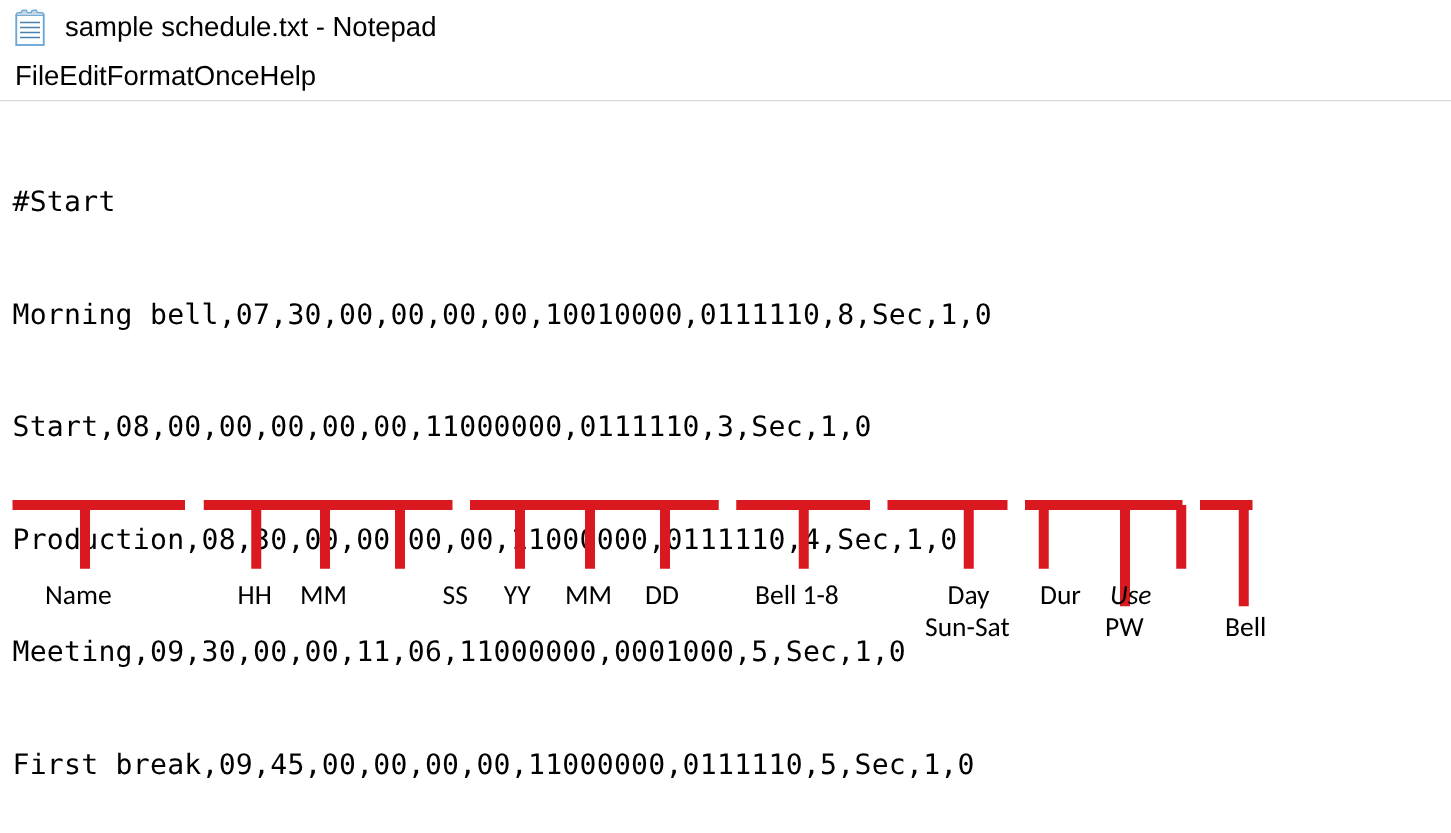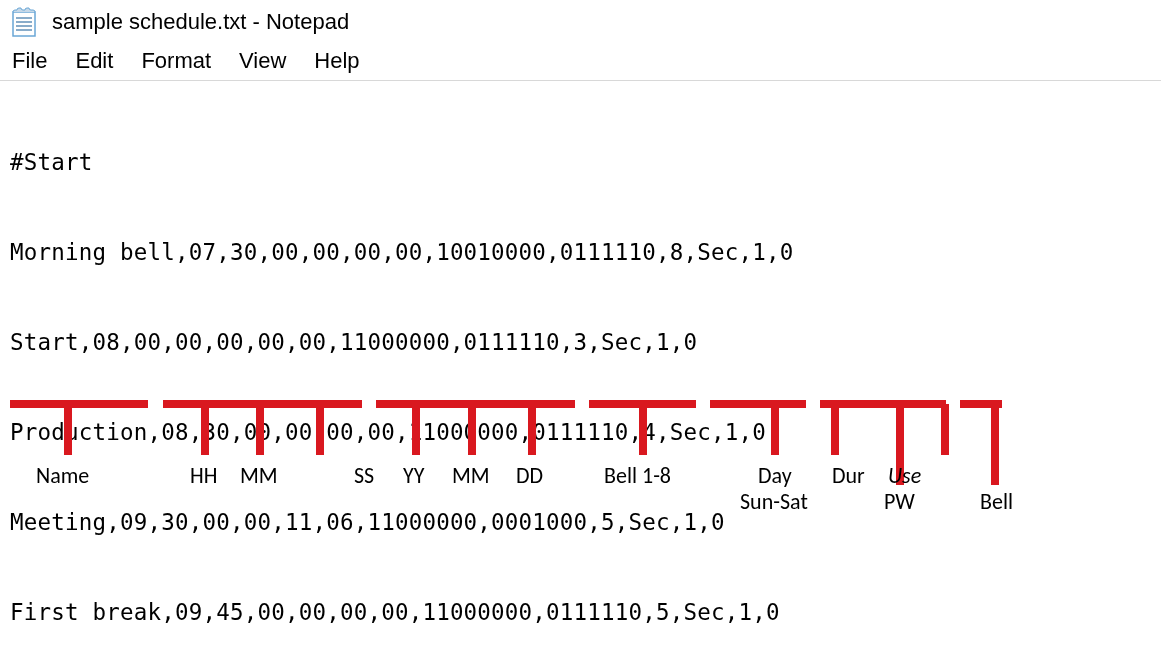--- a/index.html
+++ b/index.html
@@ -21,21 +21,20 @@
     color: #000;
     background: #fff;
   }
   .titlebar .icon {
     width: 28px;
     height: 32px;
     margin-right: 14px;
   }
   .menubar {
     display: flex;
-    gap: 28px;
     padding: 8px 12px 6px 12px;
     font-size: 22px;
     color: #000;
     border-bottom: 1px solid #d8d8d8;
   }
   .menu-item {
     cursor: default;
   }
   .editor {
     padding: 6px 10px 4px 10px;
@@ -76,21 +75,21 @@
       <path d="M3 6 Q3 4 5 4 L7 4 Q7 2 9 2 L11 2 Q11 4 13 4 L15 4 Q15 2 17 2 L19 2 Q19 4 21 4 L23 4 Q25 4 25 6" fill="#c6d8e8" stroke="#6aa7d6" stroke-width="1"></path>
     </svg>
   </span>
   <span>sample schedule.txt - Notepad</span>
 </div>
 
 <div class="menubar">
   <span class="menu-item">File</span>
   <span class="menu-item">Edit</span>
   <span class="menu-item">Format</span>
-  <span class="menu-item">View</span>
+  <span class="menu-item">Once</span>
   <span class="menu-item">Help</span>
 </div>
 
 <div class="editor">
   <span class="textline">#Start</span>
   <span class="textline">Morning bell,07,30,00,00,00,00,10010000,0111110,8,Sec,1,0</span>
   <span class="textline">Start,08,00,00,00,00,00,11000000,0111110,3,Sec,1,0</span>
   <span class="textline">Production,08,30,00,00,00,00,11000000,0111110,4,Sec,1,0</span>
   <span class="textline">Meeting,09,30,00,00,11,06,11000000,0001000,5,Sec,1,0</span>
   <span class="textline">First break,09,45,00,00,00,00,11000000,0111110,5,Sec,1,0</span>

